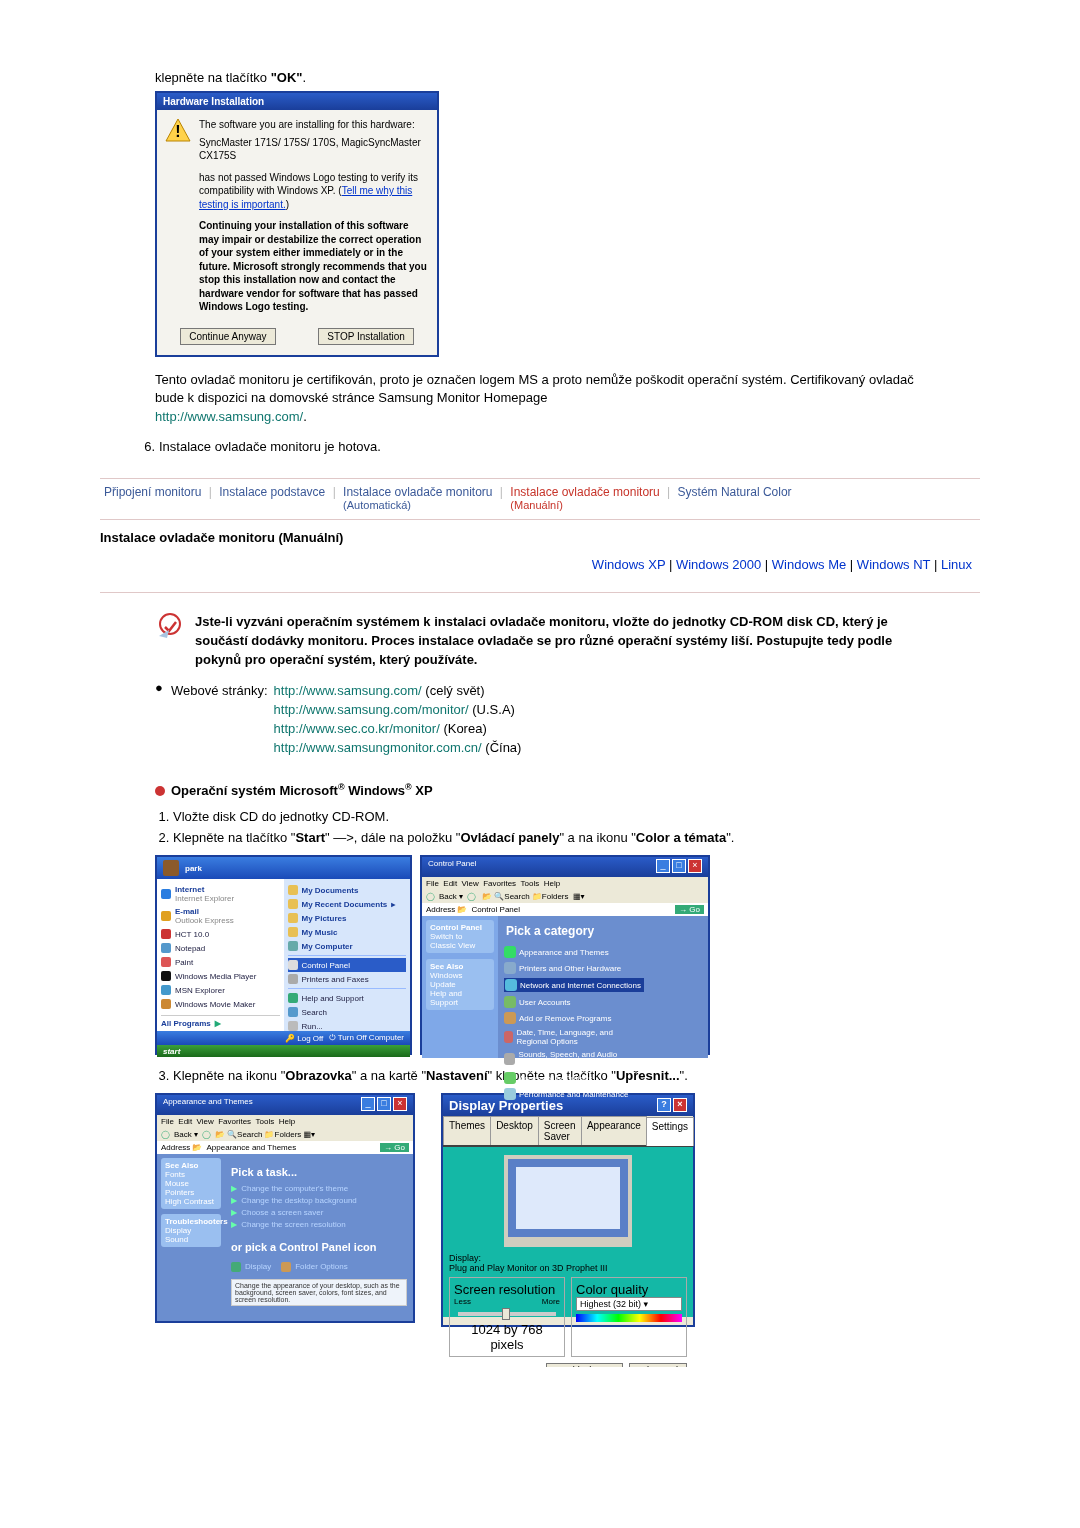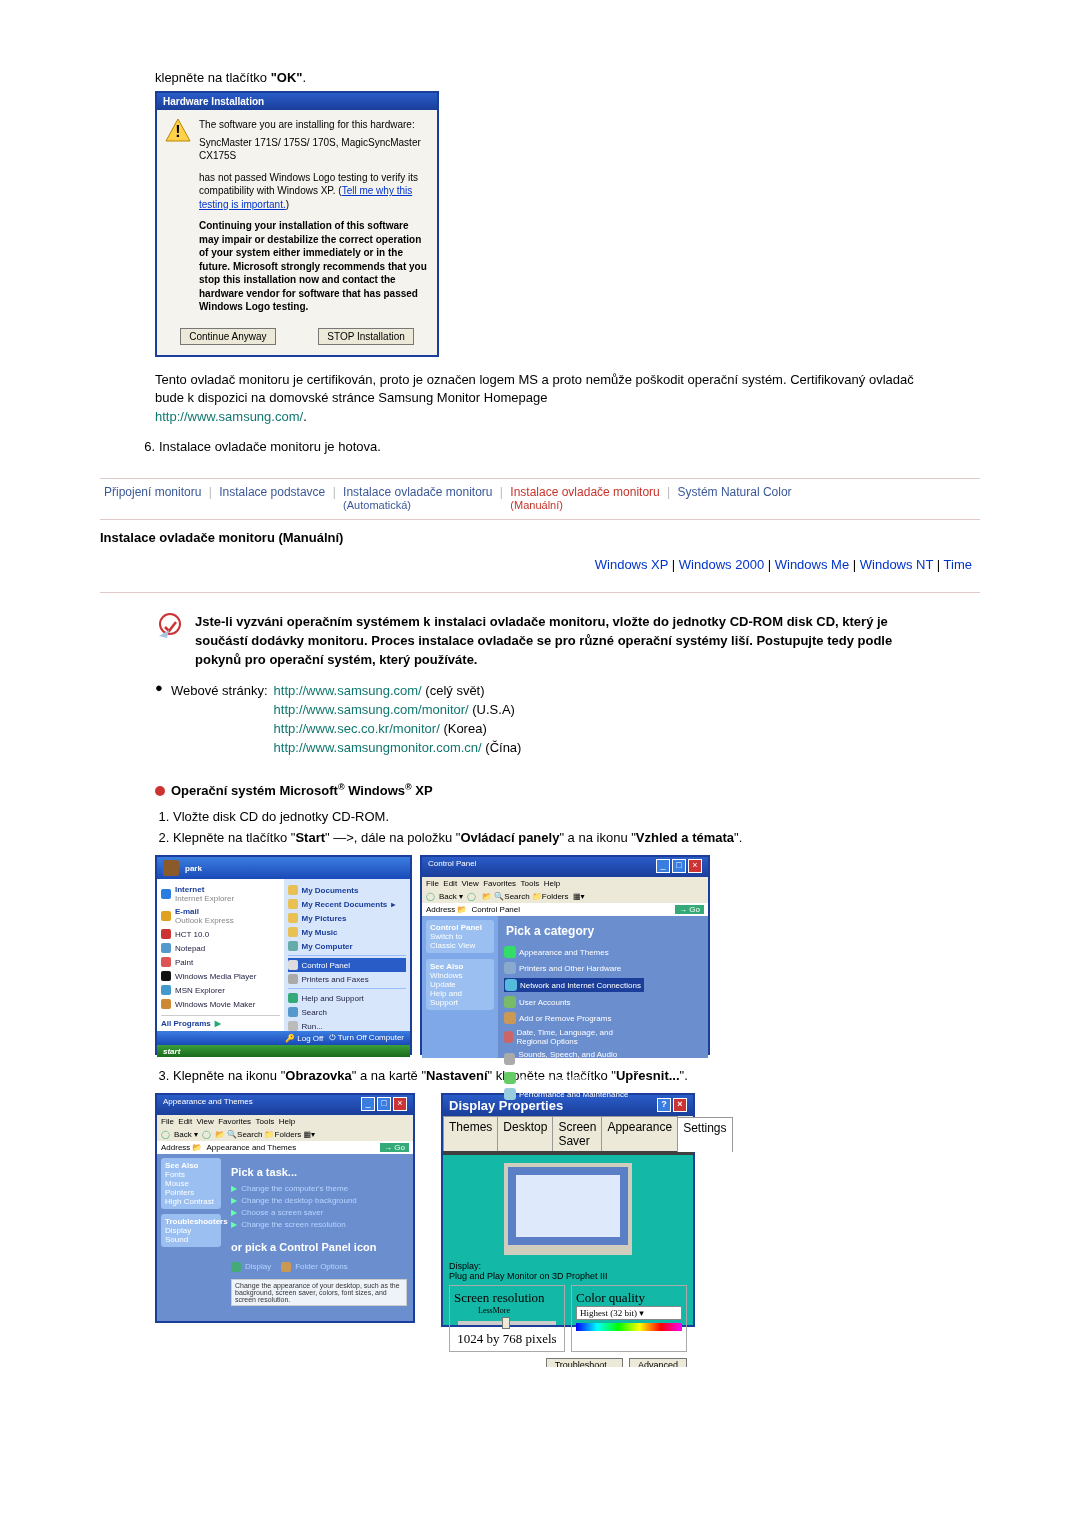--- a/index.html
+++ b/index.html
@@ -145,31 +145,31 @@
   .at-side { width:60px; padding:4px; color:#fff;}
   .at-side .box { background:#9abff0;border-radius:3px;padding:3px 4px;margin-bottom:5px; color:#fff;}
   .at-main { flex:1; padding:6px;}
   .task-h { color:#fff; font-weight:bold; font-size:11px; margin:6px 0;}
   .task-li{ color:#b7d4ff; margin:3px 0; display:flex; gap:4px; font-size:8px;}
   .dish{width:10px;height:10px;background:#4a7;border-radius:2px;}
   .display-props {
     width: 250px; height:230px; background:#ece9d8; border:2px solid #1a3e9a;
   }
   .dp-title{ background:linear-gradient(#2a5cc8,#1a3e9a); color:#fff; padding:3px 6px; font-weight:bold; display:flex; justify-content:space-between;}
-  .dp-tabs { display:flex; font-size:12px; border-bottom:4px solid #404040; background:#ece9d8;}
+  .dp-tabs { display:flex; font-size:10px; border-bottom:2px solid #404040; background:#ece9d8;}
   .dp-tab { padding:3px 5px; border:1px solid #999; border-bottom:none; margin-right:-1px; background:#ece9d8;}
   .dp-tab.sel { background:#fff; position:relative; top:1px;}
   .dp-body { padding:6px; background:#14b8a6; height:170px; box-sizing:border-box;}
   .monitor-prev {
     width:120px; height:78px; background:#5a7fc7; margin:2px auto 6px auto; position:relative;
     border:4px solid #d0cdbf; border-bottom-width:10px;
   }
   .mp-inner{ position:absolute; inset:8px; background:#dee9fb; }
   .dp-lbl { font-size:9px; }
-  .dp-cols { display:flex; gap:6px; margin-top:4px;font-family:Liberation Serif, serif;}
+  .dp-cols { display:flex; gap:6px; margin-top:4px;}
   .dp-col { border:1px solid #aaa; padding:4px; flex:1;}
   .slider { height:4px; background:#ccc; margin:6px 4px; position:relative;}
   .slider .thumb{ width:6px;height:10px;background:#ece9d8;border:1px solid #777; position:absolute;top:-4px;left:45%;}
   .cq-sel { border:1px solid #888; background:#fff; padding:1px 3px; font-size:9px;}
   .cq-bar { height:8px; margin-top:3px; background:linear-gradient(to right,#00f,#0ff,#0f0,#ff0,#f00,#f0f);}
   .dp-btns { text-align:right; margin-top:4px;}
   .dp-btn{ display:inline-block; border:1px solid #777; background:#ece9d8; padding:1px 8px; font-size:9px; margin-left:2px;}
   .screens2{ display:flex; gap:14px;}
 </style>
 </head>
@@ -234,21 +234,21 @@
       <span class="tab-sub">(Manuální)</span>
     </span>
     <span class="tab-sep">|</span>
     <span class="tab-item">Systém Natural Color</span>
   </div>
   <hr class="light2">
 
   <div class="section-title">Instalace ovladače monitoru (Manuální)</div>
 
   <div class="os-links">
-    <a class="link">Windows XP</a><span class="os-sep"> | </span><a class="link">Windows 2000</a><span class="os-sep"> | </span><a class="link">Windows Me</a><span class="os-sep"> | </span><a class="link">Windows NT</a><span class="os-sep"> | </span><a class="link">Time</a>
+    <a class="link">Windows XP</a><span class="os-sep"> | </span><a class="link">Windows 2000</a><span class="os-sep"> | </span><a class="link">Windows Me</a><span class="os-sep"> | </span><a class="link">Windows NT</a><span class="os-sep"> | </span><a class="link">Linux</a>
   </div>
 
   <hr class="light2" style="margin-top:20px;">
 
   <div class="content">
 
     <div class="callout">
       <div class="note-ico">
         <svg viewBox="0 0 30 30">
             <circle cx="15" cy="11" r="10" fill="none" stroke="#c33" stroke-width="2"></circle>
@@ -285,21 +285,21 @@
         </table>
     </div>
 
     <div class="xp-heading">
       <span class="red-dot"></span><span>Operační systém Microsoft<sup>®</sup> Windows<sup>®</sup> XP</span>
     </div>
 
     <ol class="xp-steps">
       <li>Vložte disk CD do jednotky CD-ROM.</li>
       <li>
-        <span>Klepněte na tlačítko "</span><b>Start</b><span>" —&gt;, dále na položku "</span><b>Ovládací panely</b><span>" a na ikonu "</span><b>Vzhled a témata</b><span>".</span>
+        <span>Klepněte na tlačítko "</span><b>Start</b><span>" —&gt;, dále na položku "</span><b>Ovládací panely</b><span>" a na ikonu "</span><b>Color a témata</b><span>".</span>
       </li>
     </ol>
 
     <div class="screens">
 
       <div class="screen startmenu">
         <div class="sm-top">
             <div class="av"></div>
             <span>park</span>
           </div>
@@ -531,21 +531,21 @@
         </div>
         <div class="dp-body">
           <div class="monitor-prev">
               <div class="mp-inner"></div>
             </div>
           <div class="dp-lbl">Display:</div>
           <div class="dp-lbl">Plug and Play Monitor on 3D Prophet III</div>
           <div class="dp-cols">
             <div class="dp-col">
               <div>Screen resolution</div>
-              <div style="display:flex;font-size:8px;margin-left:24px;">
+              <div style="display:flex;justify-content:space-between;font-size:8px;">
                   <span>Less</span>
                   <span>More</span>
                 </div>
               <div class="slider">
                   <div class="thumb"></div>
                 </div>
               <div style="text-align:center;">1024 by 768 pixels</div>
             </div>
             <div class="dp-col">
               <div>Color quality</div>

